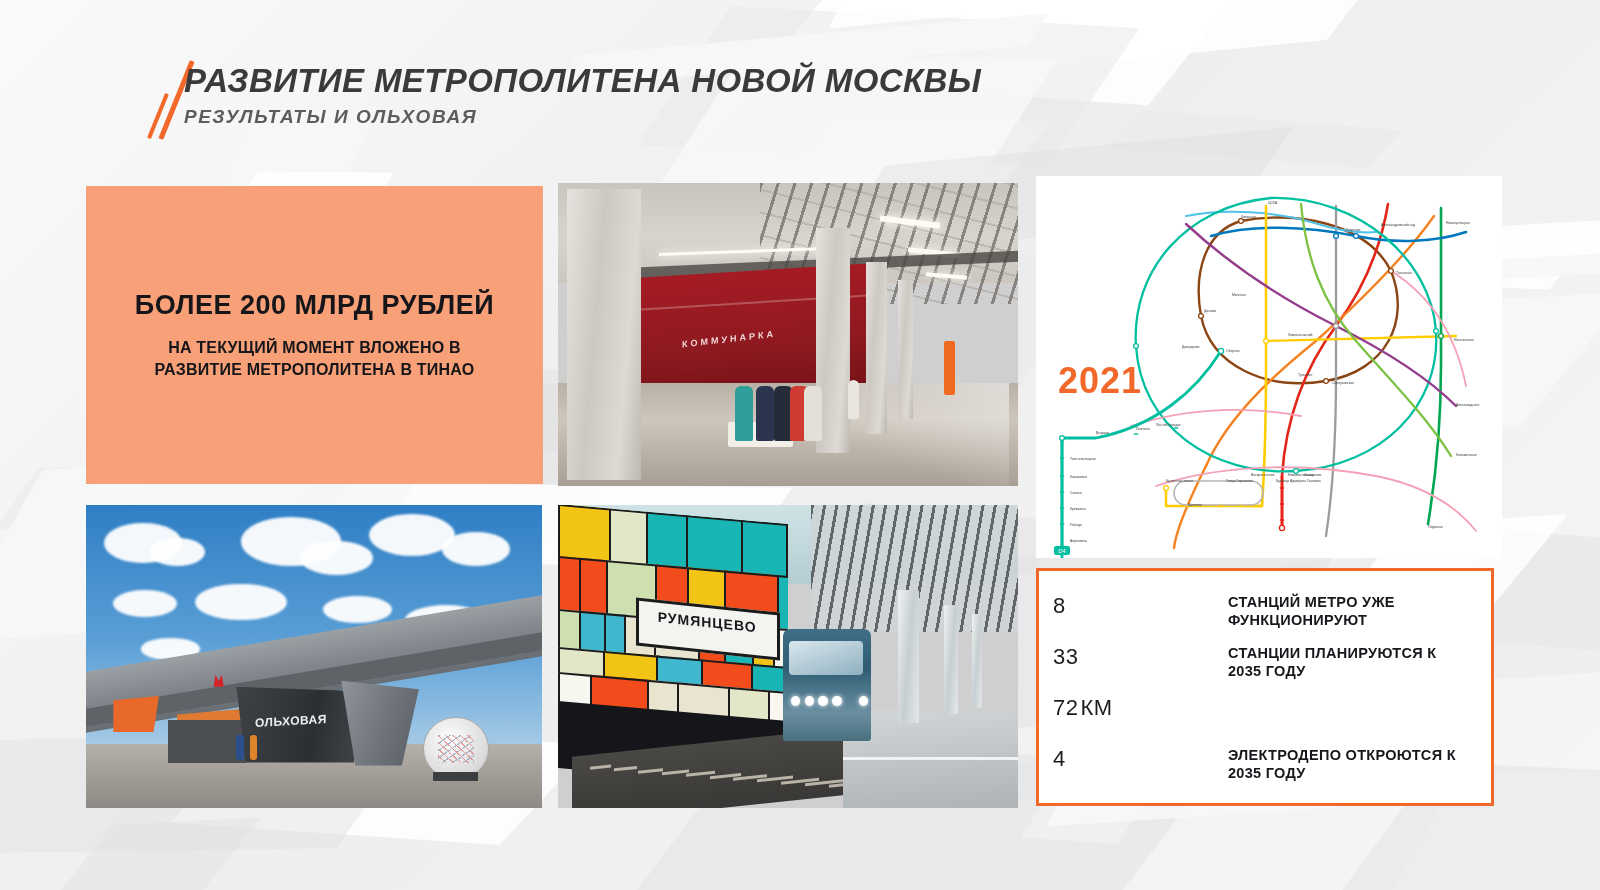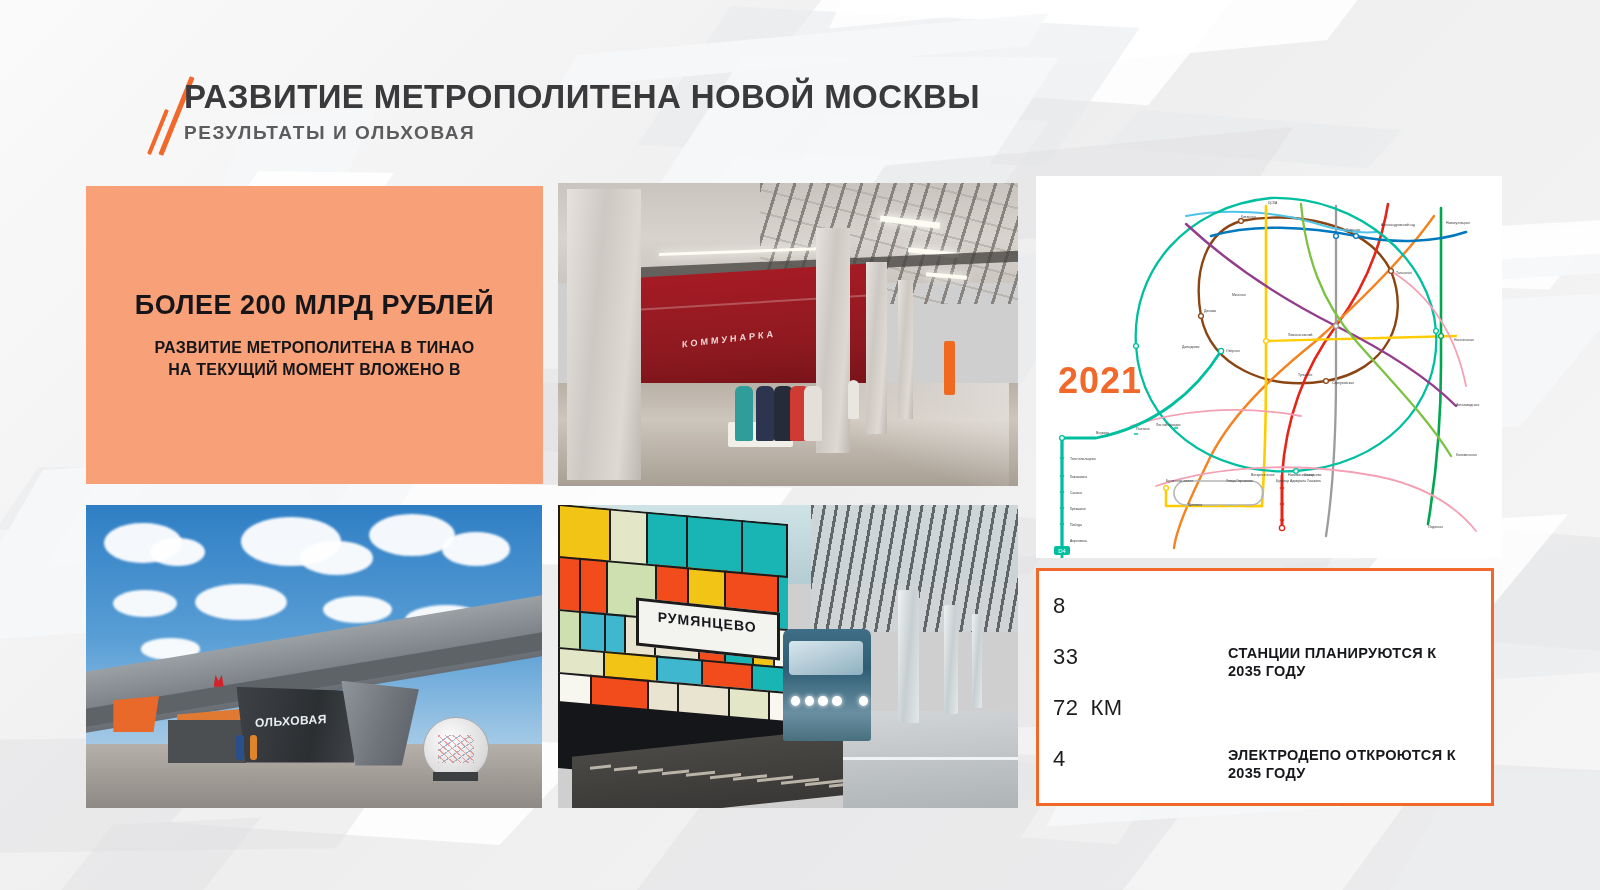--- a/index.html
+++ b/index.html
@@ -13,21 +13,21 @@
 
   
   .bg-layer{position:absolute;inset:0;pointer-events:none;}
   .bg-base{background:linear-gradient(135deg,#fafafa 0%,#eeeeef 45%,#f6f6f7 100%);}
   .shard{position:absolute;background:#ffffff;opacity:.85;}
   .shard.d{background:#e8e9eb;opacity:.55;}
   .shard.e{background:#dfe0e3;opacity:.45;}
   .shard.f{background:#f6f7f8;opacity:.9;}
 
   
-  .header{position:absolute;left:86px;top:62px;width:1000px;height:100px;}
+  .header{position:absolute;left:86px;top:46px;width:1000px;height:100px;font-style:italic;}
   .slashes{position:absolute;left:58px;top:12px;width:80px;height:80px;}
   .slash{position:absolute;background:#F2682A;}
   .slash.big{width:5px;height:84px;left:30px;top:0;transform:rotate(22deg);border-radius:1px;}
   .slash.small{width:4px;height:48px;left:12px;top:34px;transform:rotate(22deg);border-radius:1px;}
   .title{
     position:absolute;left:98px;top:16px;
     font-size:33px;font-weight:bold;letter-spacing:.4px;
     color:#3a3a3c;white-space:nowrap;
   }
   .subtitle{
@@ -155,21 +155,21 @@
   }
 
   
   .statstable{
     left:1036px;top:568px;width:458px;height:238px;
     background:#fff;border:3px solid #F2682A;box-sizing:border-box;
     padding:22px 0 0 0;
   }
   .srow{display:flex;align-items:flex-start;height:51px;padding-left:14px;}
   .snum{width:175px;font-size:22px;color:#1c1c1e;letter-spacing:.5px;white-space:nowrap;flex-shrink:0;}
-  .snum .unit{margin-left:12px;}
+  .snum .unit{margin-left:2px;}
   .stext{font-size:14.5px;font-weight:bold;color:#17181c;line-height:1.25;letter-spacing:.3px;}
 </style>
 </head>
 <body>
 
 <div id="slide">
 
   <div class="bg-layer bg-base"></div>
   <div class="bg-layer" id="bg-shards">
       <div class="shard e" style="left: 1459.35px; top: 538.245px; width: 215.691px; height: 107.344px; transform: skewX(-34.5912deg) rotate(4.43872deg);"></div>
@@ -225,22 +225,22 @@
       <span class="slash big"></span>
       <span class="slash small"></span>
     </div>
     <div class="title">РАЗВИТИЕ МЕТРОПОЛИТЕНА НОВОЙ МОСКВЫ</div>
     <div class="subtitle">РЕЗУЛЬТАТЫ И ОЛЬХОВАЯ</div>
   </div>
 
   <div class="panel statbox">
     <div class="statbox-head">БОЛЕЕ 200 МЛРД РУБЛЕЙ</div>
     <div class="statbox-sub">
+      <div>НА ТЕКУЩИЙ МОМЕНТ ВЛОЖЕНО В</div>
       <div>РАЗВИТИЕ МЕТРОПОЛИТЕНА В ТИНАО</div>
-      <div>НА ТЕКУЩИЙ МОМЕНТ ВЛОЖЕНО В</div>
     </div>
   </div>
 
   <div class="panel photo ph-kommunarka">
     <div class="scene">
       <div class="k-ceil"></div>
       <div class="k-ceilgrid"></div>
       <div class="k-lamp" style="left:6%;top:7%;width:11%;height:1.6%;transform:rotate(-6deg);"></div>
       <div class="k-lamp" style="left:22%;top:22%;width:36%;height:1.1%;transform:rotate(-2deg);"></div>
       <div class="k-lamp" style="left:70%;top:12%;width:13%;height:2%;transform:rotate(7deg);"></div>
@@ -466,20 +466,24 @@
           <text x="26" y="377" font-size="6" fill="#fff" text-anchor="middle" font-family="&quot;Liberation Sans&quot;, sans-serif">D4</text>
         </g>
       </svg>
   </div>
   <div class="year">2021</div>
 
   <div class="panel statstable">
     <div id="stats-rows">
         <div class="srow">
           <div class="snum">8</div>
+          <div class="stext">
+            <div>СТАНЦИЙ МЕТРО УЖЕ</div>
+            <div>ФУНКЦИОНИРУЮТ</div>
+          </div>
         </div>
         <div class="srow">
           <div class="snum">33</div>
           <div class="stext">
             <div>СТАНЦИИ ПЛАНИРУЮТСЯ К</div>
             <div>2035 ГОДУ</div>
           </div>
         </div>
         <div class="srow">
           <div class="snum">72<span class="unit">КМ</span></div>

